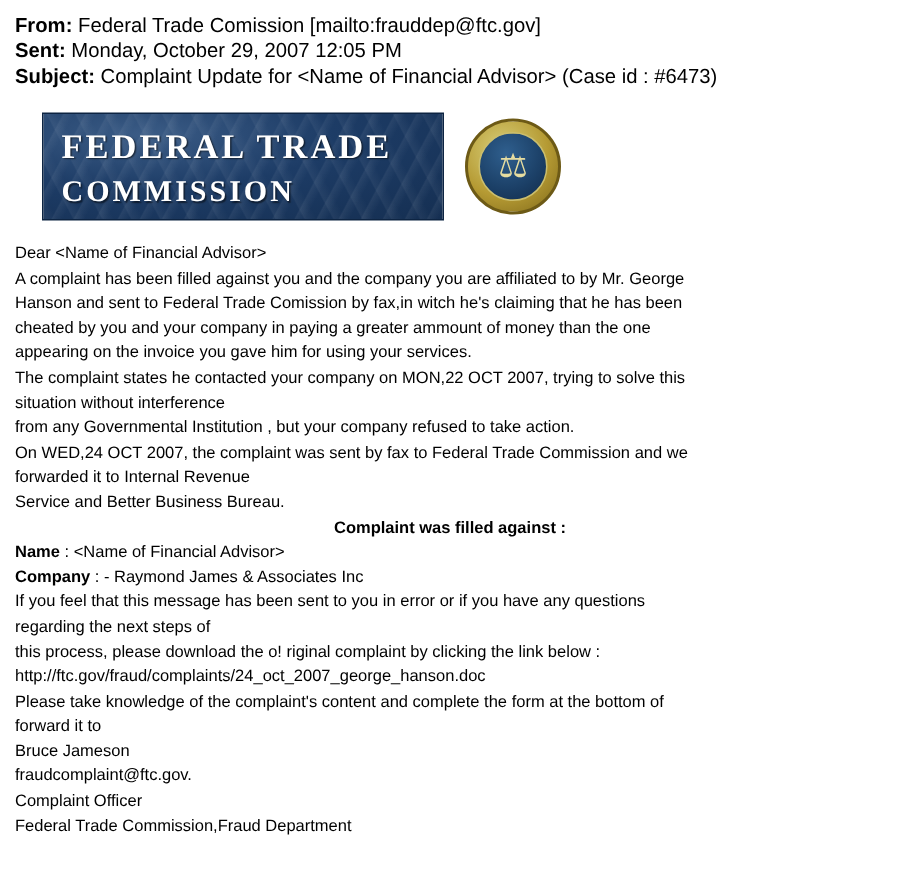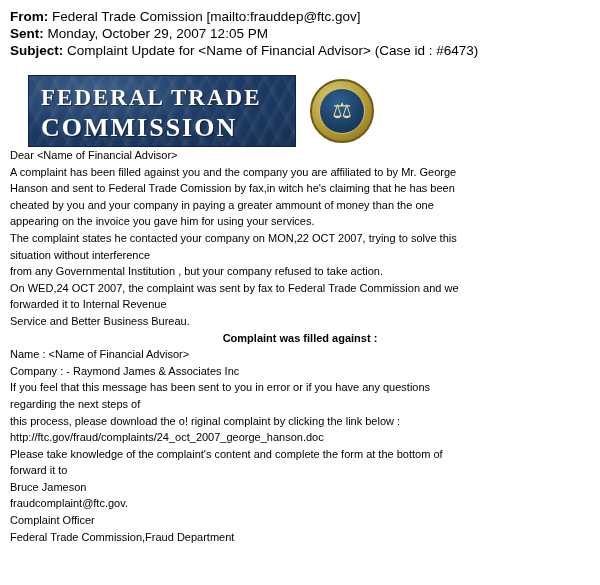--- a/index.html
+++ b/index.html
@@ -34,20 +34,21 @@
   .hdr-label {
     font-weight: bold;
   }
   .hdr-value {
     font-weight: normal;
   }
 
   
   .logo-band {
     margin-top: 16px;
+    margin-bottom: 14px;
     height: 72px;
     position: relative;
   }
   .ftc-logo {
     position: absolute;
     left: 18px;
     top: 0;
     width: 268px;
     height: 72px;
     background:
@@ -86,21 +87,21 @@
     color: #ffffff;
     font-family: "Liberation Serif", serif;
     font-weight: bold;
     letter-spacing: 2px;
     font-size: 23px;
     line-height: 30px;
     padding: 7px 0 0 12px;
     text-shadow: 1px 1px 1px rgba(0,0,0,0.55);
   }
   .ftc-logo-line2 {
-    font-size: 26px;
+    font-size: 20px;
     letter-spacing: 2px;
   }
 
   .ftc-seal {
     position: absolute;
     left: 300px;
     top: 4px;
     width: 64px;
     height: 64px;
     border-radius: 50%;
@@ -136,21 +137,21 @@
   }
   .body-text p {
     margin: 0;
     white-space: pre-wrap;
   }
   .bold {
     font-weight: bold;
     text-align: center;
   }
   .label-bold {
-    font-weight: normal;
+    font-weight: bold;
     text-align: right;
   }
 </style>
 </head>
 <body>
 
 <div class="page">
 
   <div class="headers">
     <div class="hdr-row">

